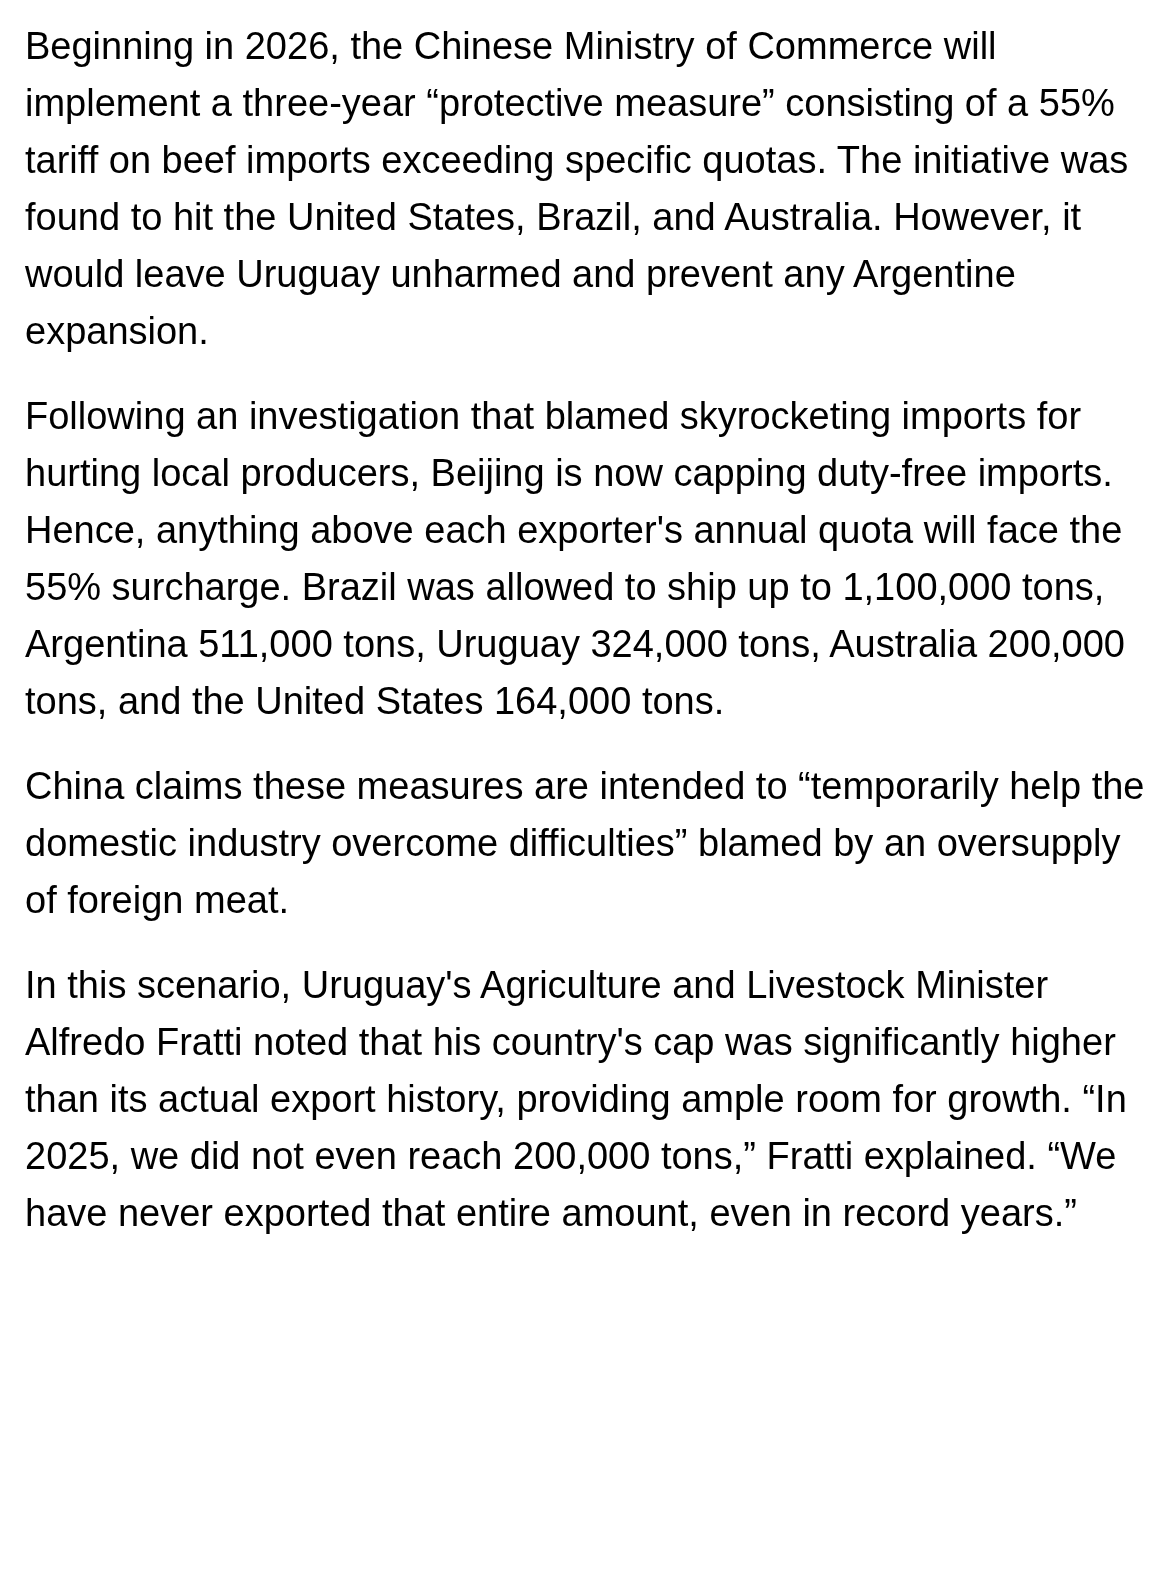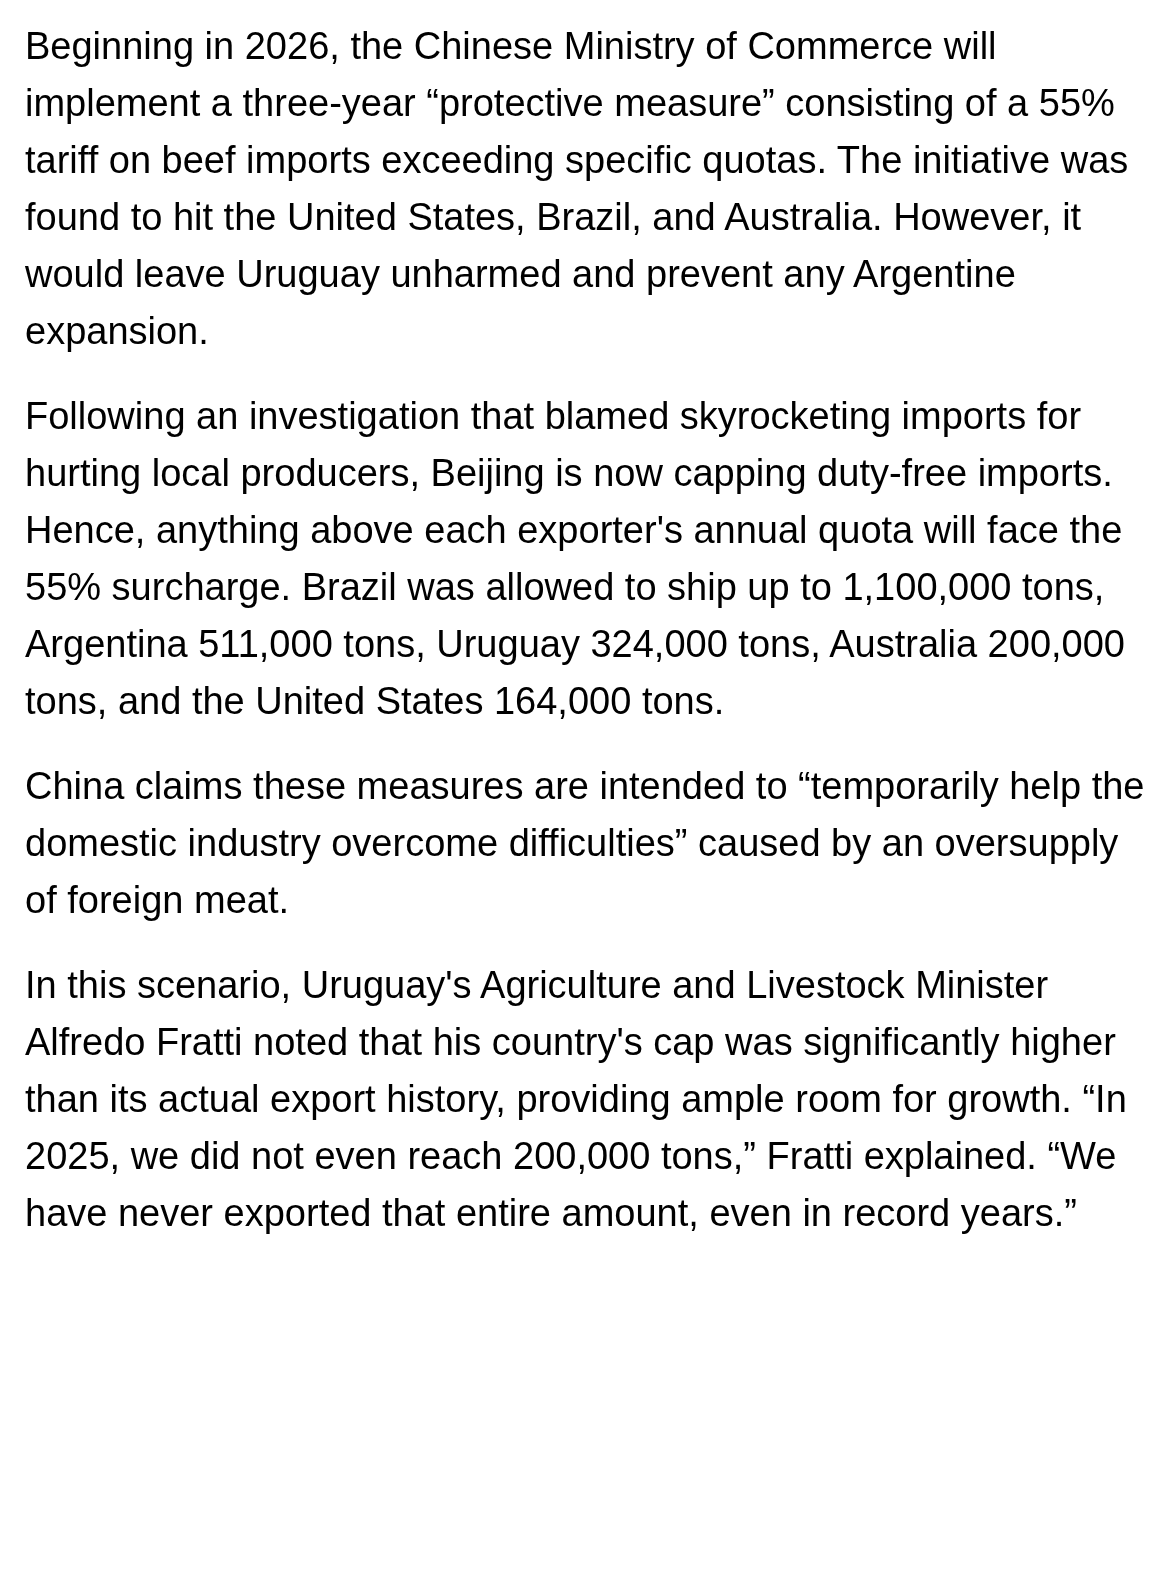--- a/index.html
+++ b/index.html
@@ -30,15 +30,15 @@
   .article p:last-child {
     margin-bottom: 0;
   }
 </style>
 </head>
 <body style="--bg: #ffffff; --text: #000000;">
 
 <main class="article">
   <p>Beginning in 2026, the Chinese Ministry of Commerce will implement a three-year “protective measure” consisting of a 55% tariff on beef imports exceeding specific quotas. The initiative was found to hit the United States, Brazil, and Australia. However, it would leave Uruguay unharmed and prevent any Argentine expansion.</p>
   <p>Following an investigation that blamed skyrocketing imports for hurting local producers, Beijing is now capping duty-free imports. Hence, anything above each exporter's annual quota will face the 55% surcharge. Brazil was allowed to ship up to 1,100,000 tons, Argentina 511,000 tons, Uruguay 324,000 tons, Australia 200,000 tons, and the United States 164,000 tons.</p>
-  <p>China claims these measures are intended to “temporarily help the domestic industry overcome difficulties” caused by an oversupply of foreign meat.</p>
+  <p>China claims these measures are intended to “temporarily help the domestic industry overcome difficulties” blamed by an oversupply of foreign meat.</p>
   <p>In this scenario, Uruguay's Agriculture and Livestock Minister Alfredo Fratti noted that his country's cap was significantly higher than its actual export history, providing ample room for growth. “In 2025, we did not even reach 200,000 tons,” Fratti explained. “We have never exported that entire amount, even in record years.”</p>
 </main>
 
 </body></html>

